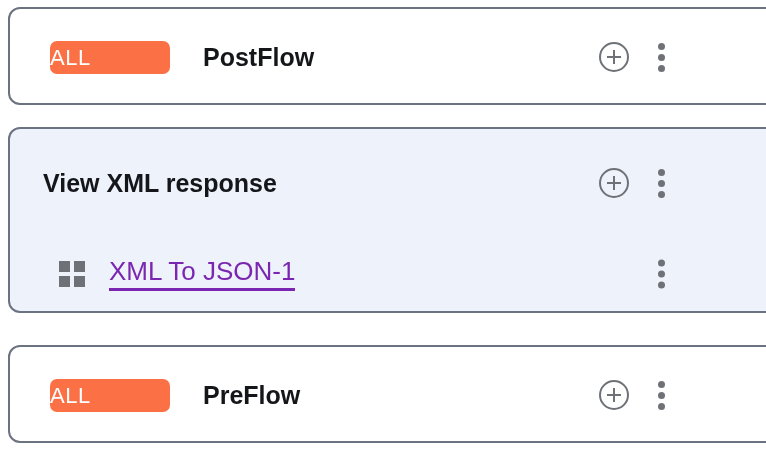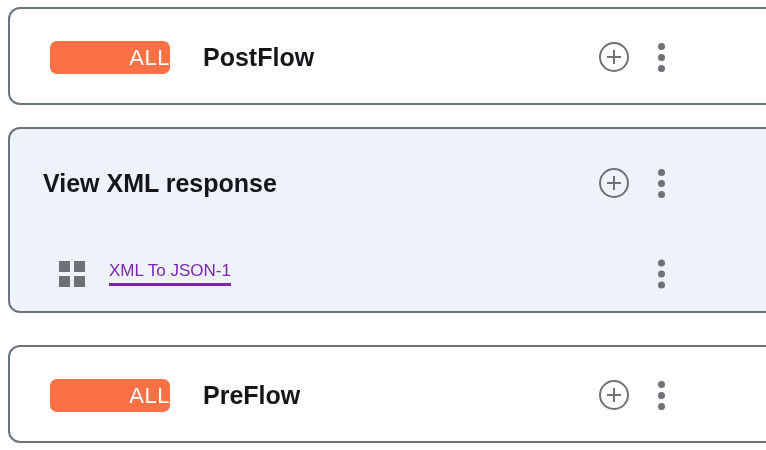--- a/index.html
+++ b/index.html
@@ -49,21 +49,21 @@
   
   .badge {
     flex: 0 0 auto;
     margin-left: 40px;
     width: 120px;
     height: 33px;
     border-radius: 7px;
     color: #ffffff;
     font-size: 22px;
     line-height: 33px;
-    text-align: right;
+    text-align: left;
     letter-spacing: 0.5px;
     user-select: none;
   }
   .badge.all { background: #fb7044; }
   .badge.get { background: #2f6ad9; }
 
   
   .flow-title {
     flex: 1 1 auto;
     margin-left: 33px;
@@ -143,21 +143,21 @@
     grid-template-rows: 11px 11px;
     gap: 4px;
   }
   .grid-icon i {
     display: block;
     background: #6e7277;
   }
 
   .policy-link {
     margin-left: 24px;
-    font-size: 17px;
+    font-size: 26px;
     color: #7b26b0;
     text-decoration: none;
     border-bottom: 3px solid #7b26b0;
     padding-bottom: 3px;
     line-height: 1.1;
     white-space: nowrap;
     cursor: pointer;
   }
 </style>
 </head>

